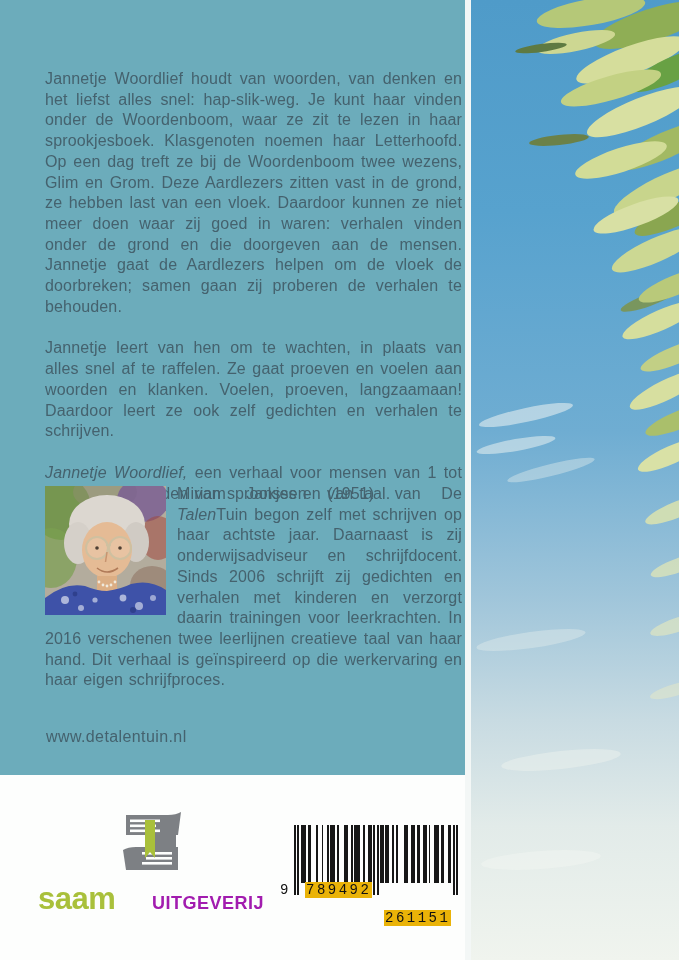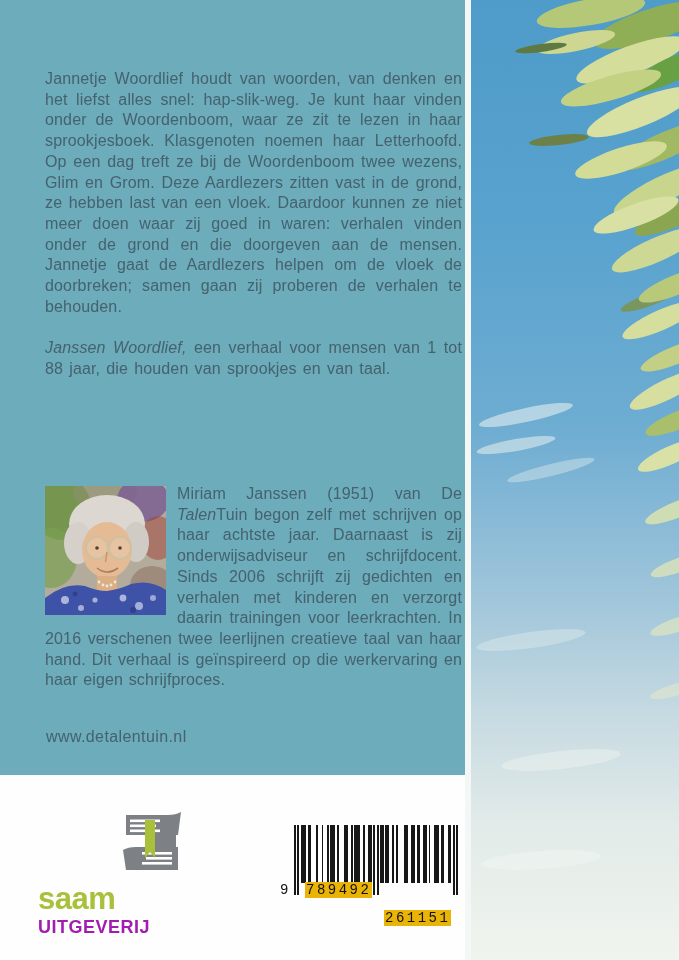--- a/index.html
+++ b/index.html
@@ -25,21 +25,21 @@
   }
   .author-photo{float:left;width:121px;height:129px;margin:2px 11px 5px 0;display:block;}
   .website{
     position:absolute;left:46px;top:728px;color:#45626e;
     font-size:16px;letter-spacing:.4px;
   }
   
   .bottom-strip{position:absolute;left:0;top:775px;width:465px;height:185px;background:#fdfefd;}
   .publisher{position:absolute;left:38px;top:36px;width:226px;text-align:center;}
   .publisher .mark{display:block;margin:0 auto 8px auto;}
-  .wordmark{display:flex;align-items:baseline;justify-content:flex-start;font-weight:bold;white-space:nowrap;flex-direction:column;}
+  .wordmark{display:flex;align-items:baseline;justify-content:space-between;font-weight:bold;white-space:nowrap;}
   .wordmark .saam{color:#a9c03b;font-size:31px;letter-spacing:-.5px;}
   .wordmark .uitg{color:#a21caf;font-size:18px;letter-spacing:.5px;}
   
   .barcode{position:absolute;left:281px;top:50px;width:182px;height:80px;}
   .barcode svg{position:absolute;left:13px;top:0;}
   .barcode svg rect{fill:#171717;}
   .bc-digit{
     position:absolute;color:#111;font-family:"Liberation Mono","DejaVu Sans Mono",monospace;
     font-size:14px;top:57px;background:#eab308;padding:0 1px;
   }
@@ -53,21 +53,22 @@
 </head>
 <body>
 
 <div class="stage">
 
   <div class="back-cover">
     <div class="teal-panel"></div>
 
     <div class="blurb">
       <p>Jannetje Woordlief houdt van woorden, van denken en het liefst alles snel: hap-slik-weg. Je kunt haar vinden onder de Woordenboom, waar ze zit te lezen in haar sprookjesboek. Klasgenoten noemen haar Letterhoofd. Op een dag treft ze bij de Woordenboom twee wezens, Glim en Grom. Deze Aardlezers zitten vast in de grond, ze hebben last van een vloek. Daardoor kunnen ze niet meer doen waar zij goed in waren: verhalen vinden onder de grond en die doorgeven aan de mensen. Jannetje gaat de Aardlezers helpen om de vloek de doorbreken; samen gaan zij proberen de verhalen te behouden.</p>
-      <p><span class="italic">Janssen Woordlief,</span><span> een verhaal voor mensen van 1 tot 88 jaar, die houden van sprookjes en van taal.</span></p>
+      <p>Jannetje leert van hen om te wachten, in plaats van alles snel af te raffelen. Ze gaat proeven en voelen aan woorden en klanken. Voelen, proeven, langzaamaan! Daardoor leert ze ook zelf gedichten en verhalen te schrijven.</p>
+      <p><span class="italic">Jannetje Woordlief,</span><span> een verhaal voor mensen van 1 tot 88 jaar, die houden van sprookjes en van taal.</span></p>
     </div>
 
     <div class="author-section">
 
       <svg class="author-photo" viewBox="0 0 121 129" xmlns="http://www.w3.org/2000/svg" preserveAspectRatio="none">
         <rect width="121" height="129" fill="#b3ac9d"></rect>
         <ellipse cx="16" cy="22" rx="30" ry="32" fill="#6f9448" opacity=".9"></ellipse>
         <ellipse cx="6" cy="72" rx="26" ry="30" fill="#7aa050" opacity=".7"></ellipse>
         <ellipse cx="60" cy="6" rx="32" ry="18" fill="#8c8f6a" opacity=".6"></ellipse>
         <ellipse cx="98" cy="14" rx="26" ry="22" fill="#7b5f93" opacity=".85"></ellipse>

